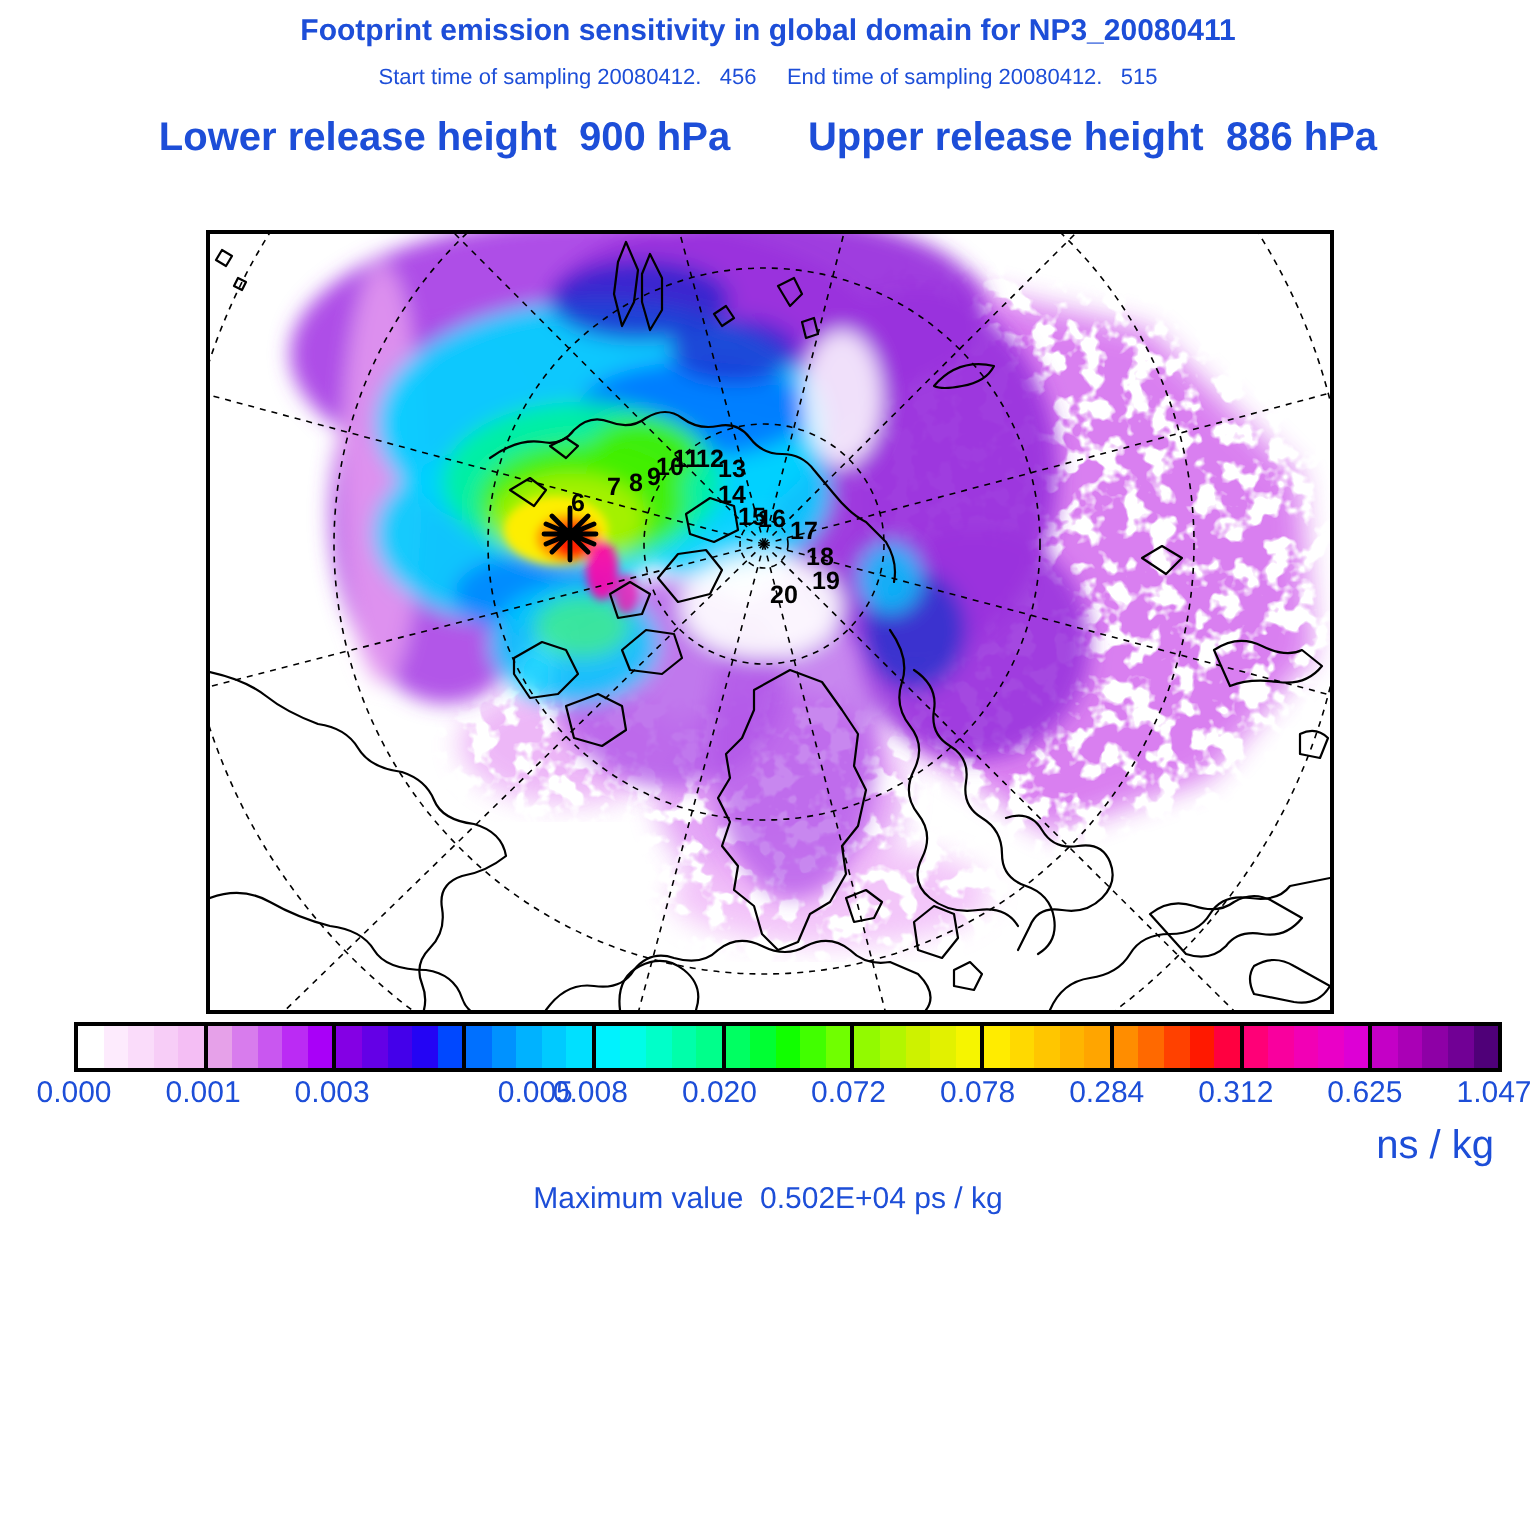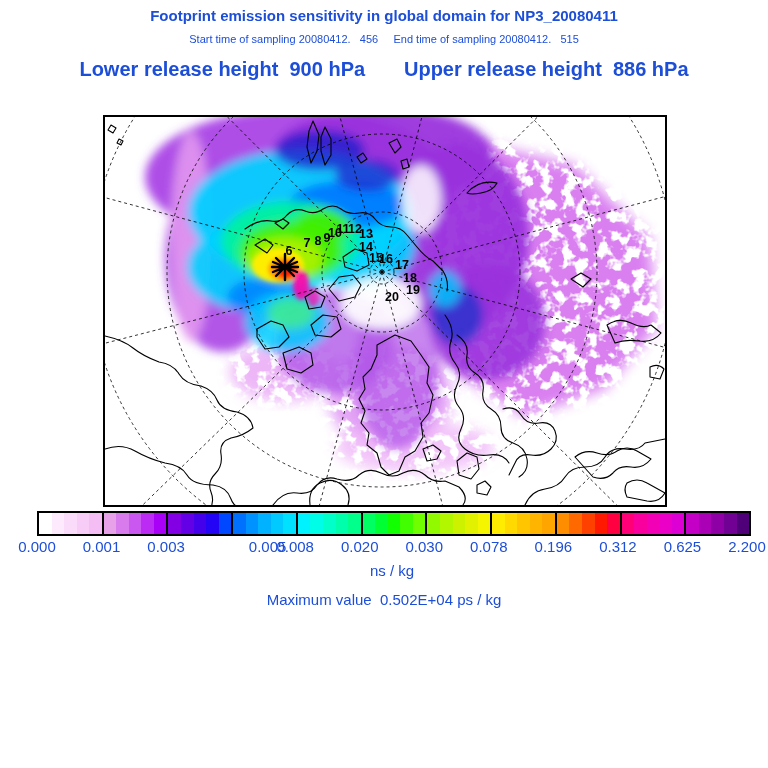--- a/index.html
+++ b/index.html
@@ -17,22 +17,22 @@
               text-anchor:middle;dominant-baseline:middle;fill:#000;}
   
   #colorbar{position:absolute;left:37px;top:511px;width:710px;height:21px;
             border:2px solid #000;display:flex;}
   .cb-seg{flex:1 1 0;display:flex;}
   .cb-seg-border{border-left:2px solid #000;}
   .cb-cell{flex:1 1 0;}
   #ticks{position:absolute;left:37px;top:538px;width:710px;height:18px;}
   .tick{position:absolute;transform:translateX(-50%);font-size:15px;font-weight:normal;
         white-space:nowrap;}
-  #units-line{position:absolute;left:37px;top:562px;width:710px;text-align:center;
-              font-size:15px;}
+  #units-line{position:absolute;left:37px;top:562px;width:710px;text-align:right;
+              font-size:20px;}
   #max-line{position:absolute;left:0;top:591px;width:768px;text-align:center;
             font-size:15px;white-space:pre;}
 </style>
 </head>
 <body>
 
 <div id="page">
 
   <div class="hline" id="title-line">Footprint emission sensitivity in global domain for NP3_20080411</div>
   <div class="hline" id="line2">Start time of sampling 20080412.   456     End time of sampling 20080412.   515</div>
@@ -270,23 +270,23 @@
         <div class="cb-cell" style="background: rgb(79, 0, 120);"></div>
       </div>
     </div>
   <div id="ticks">
       <span class="tick" style="left: 0%;">0.000</span>
       <span class="tick" style="left: 9.09091%;">0.001</span>
       <span class="tick" style="left: 18.1818%;">0.003</span>
       <span class="tick" style="left: 27.2727%; margin-left: 37px;">0.005</span>
       <span class="tick" style="left: 36.3636%;">0.008</span>
       <span class="tick" style="left: 45.4545%;">0.020</span>
-      <span class="tick" style="left: 54.5455%;">0.030</span>
+      <span class="tick" style="left: 54.5455%;">0.072</span>
       <span class="tick" style="left: 63.6364%;">0.078</span>
-      <span class="tick" style="left: 72.7273%;">0.196</span>
+      <span class="tick" style="left: 72.7273%;">0.284</span>
       <span class="tick" style="left: 81.8182%;">0.312</span>
       <span class="tick" style="left: 90.9091%;">0.625</span>
-      <span class="tick" style="left: 100%;">2.200</span>
+      <span class="tick" style="left: 100%;">1.047</span>
     </div>
   <div id="units-line">ns / kg</div>
   <div id="max-line">Maximum value  0.502E+04 ps / kg</div>
 
 </div>
 
 </body></html>

